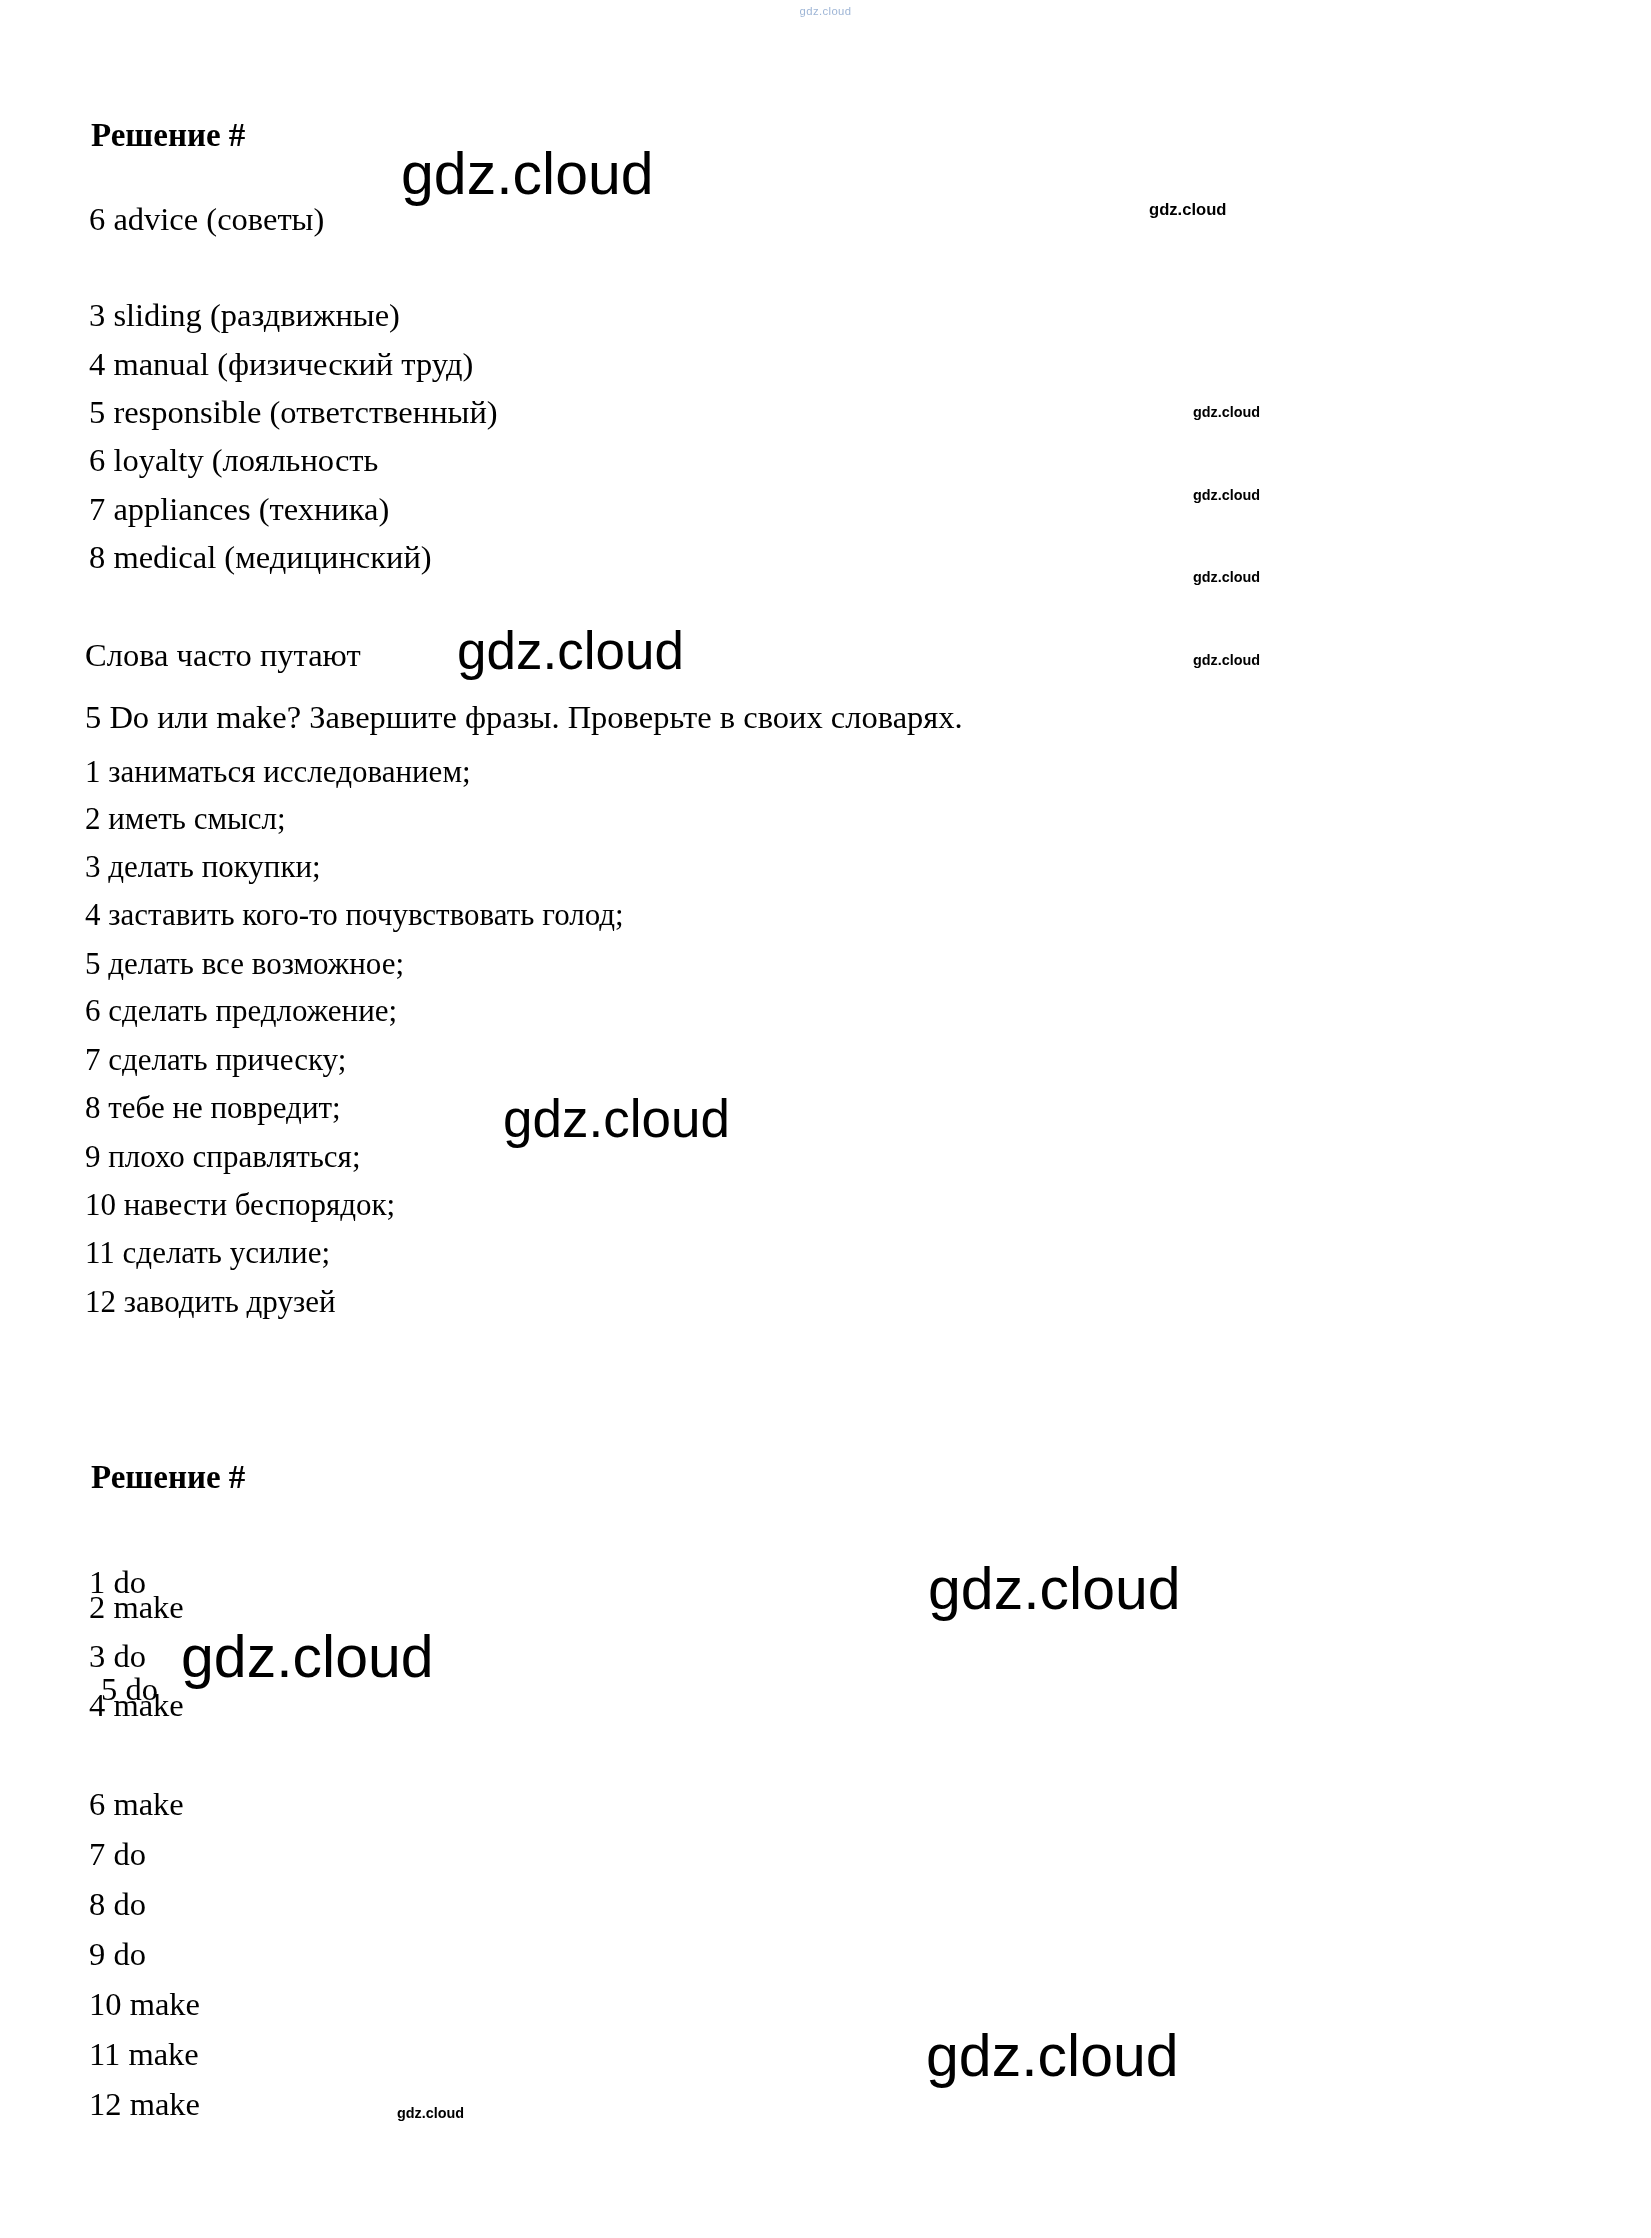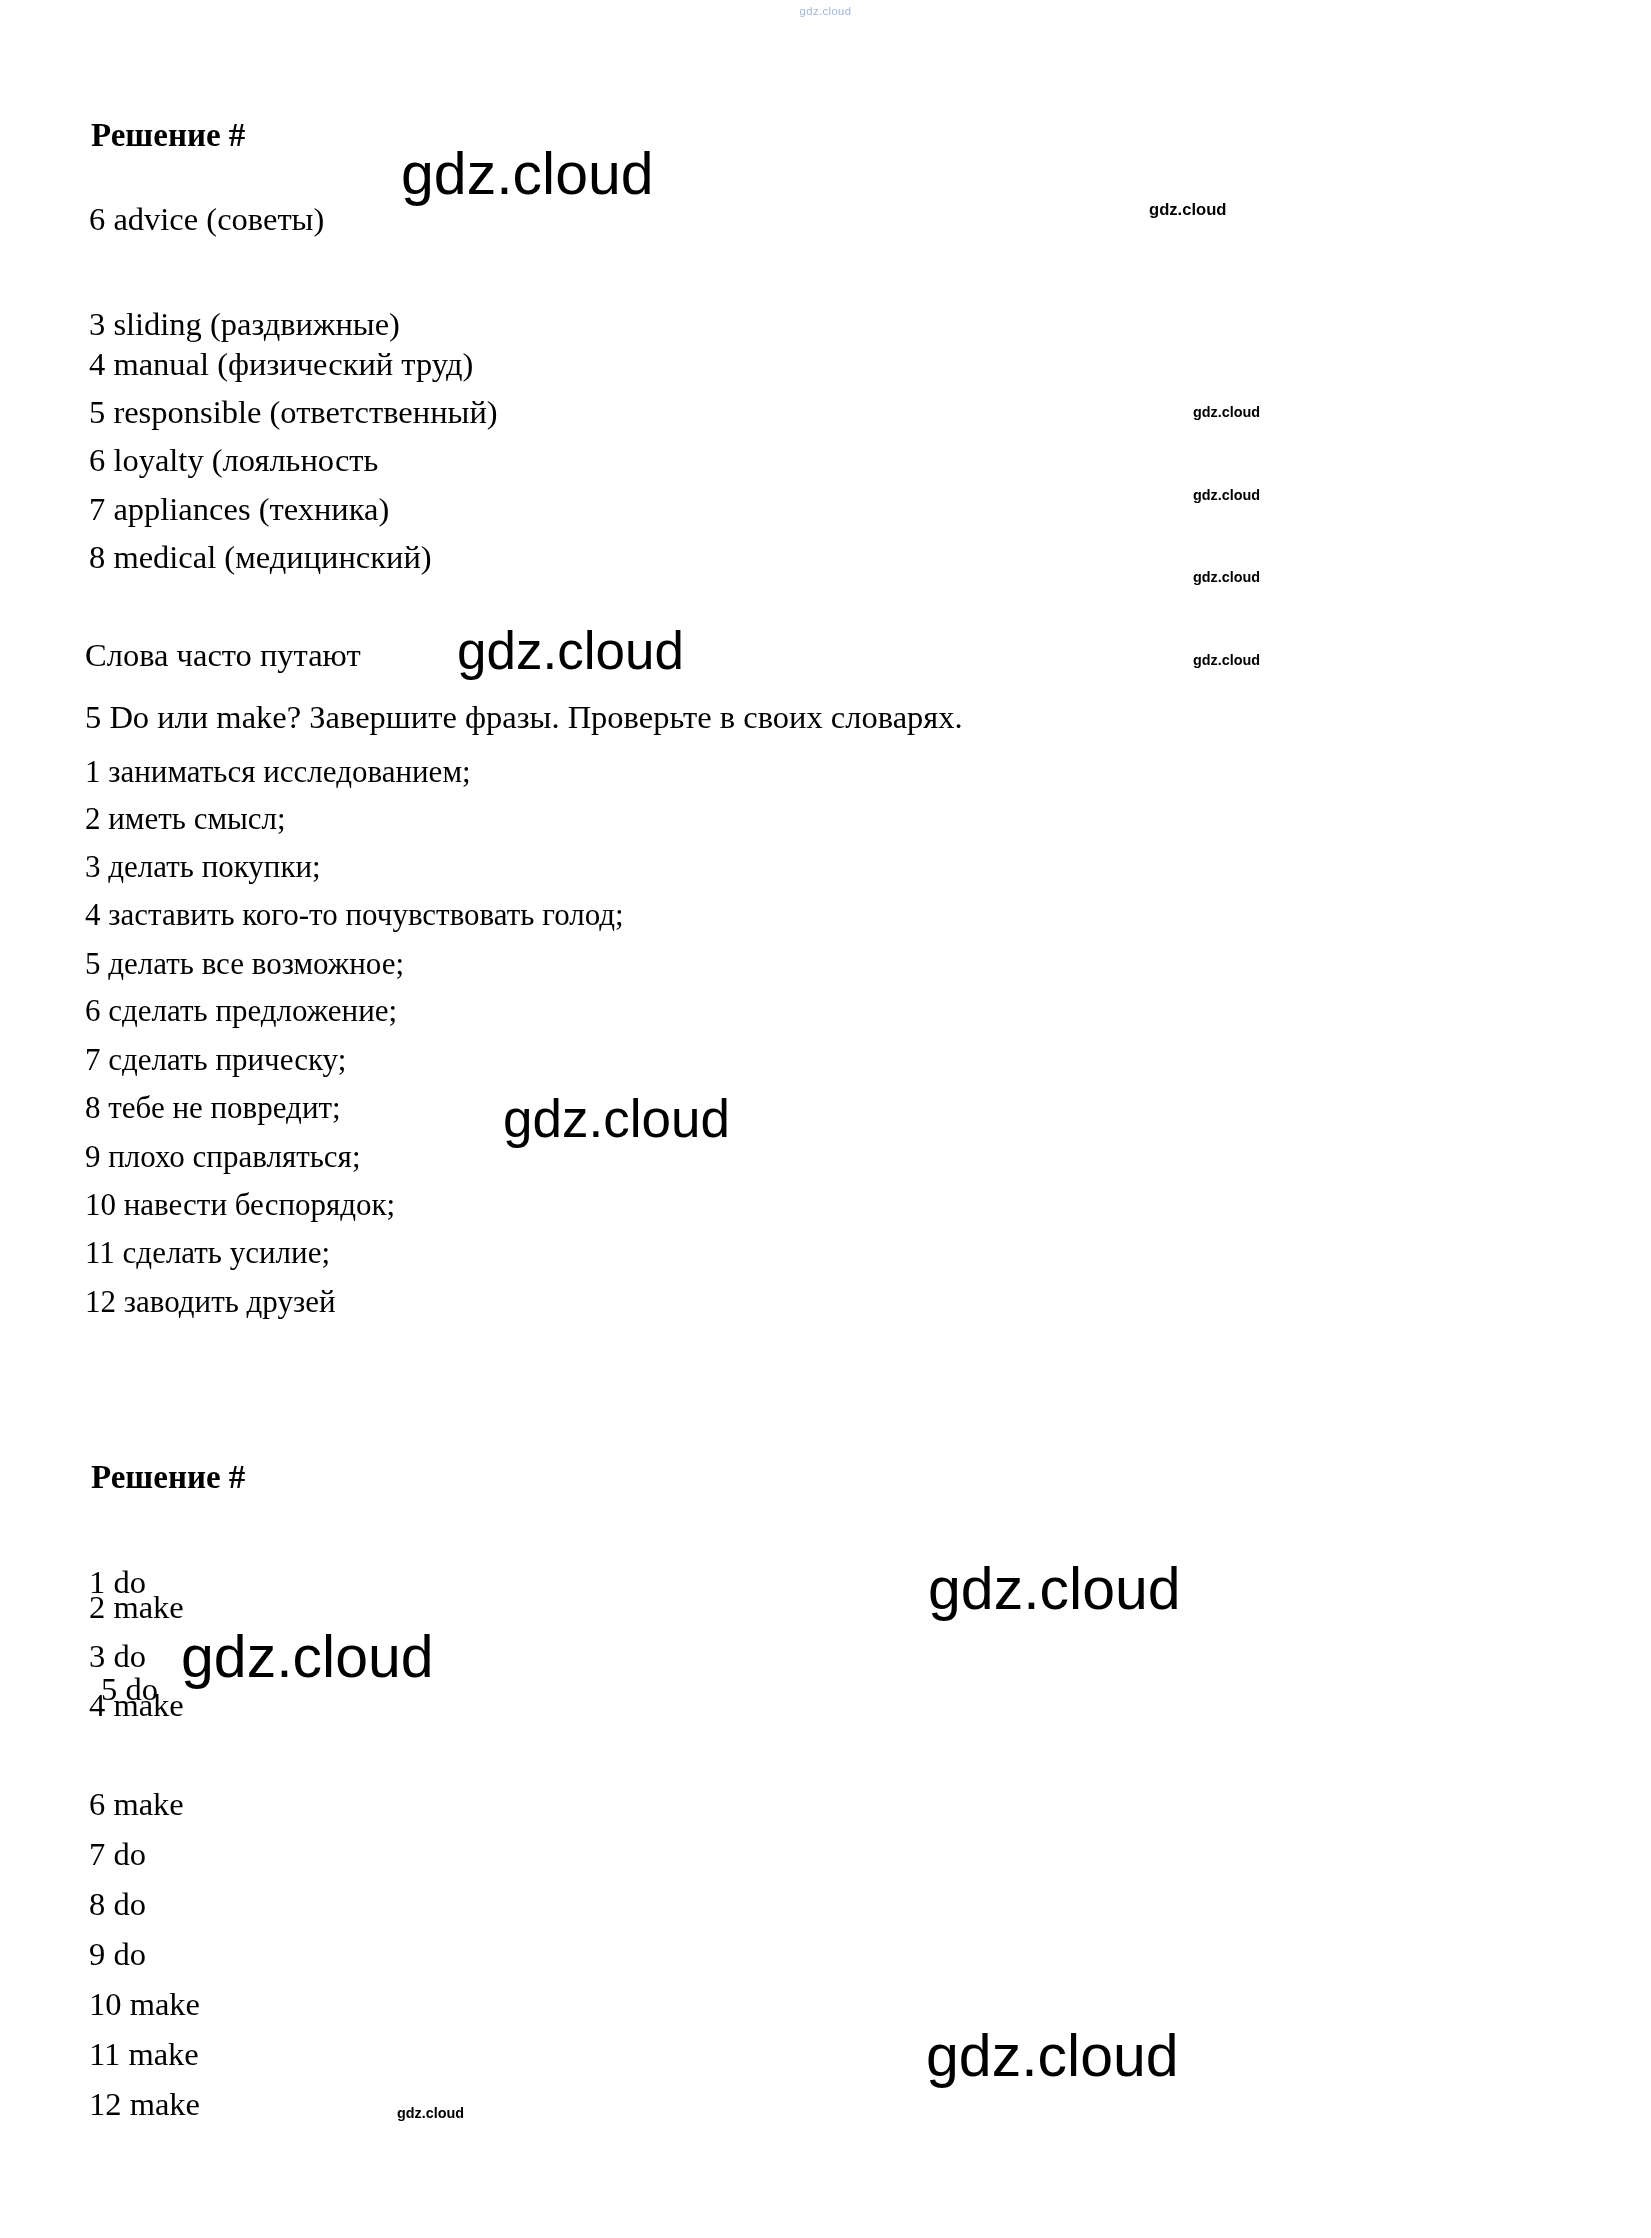--- a/index.html
+++ b/index.html
@@ -81,21 +81,21 @@
 </head>
 <body>
 
 <div class="top-wm">gdz.cloud</div>
 
 <div class="page">
 
   <div class="heading" style="left:91px; top:117px;">Решение #</div>
 
   <div class="line" style="left:89px; top:203px;">6 advice (советы)</div>
-  <div class="line" style="left:89px; top:308px;">3 sliding (раздвижные)</div>
+  <div class="line" style="left:89px; top:299px;">3 sliding (раздвижные)</div>
   <div class="line" style="left:89px; top:348px;">4 manual (физический труд)</div>
   <div class="line" style="left:89px; top:396px;">5 responsible (ответственный)</div>
   <div class="line" style="left:89px; top:444px;">6 loyalty (лояльность</div>
   <div class="line" style="left:89px; top:493px;">7 appliances (техника)</div>
   <div class="line" style="left:89px; top:541px;">8 medical (медицинский)</div>
 
   <div class="line" style="left:85px; top:639px;">Слова часто путают</div>
   <div class="line" style="left:85px; top:701px;">5 Do или make? Завершите фразы. Проверьте в своих словарях.</div>
 
   <div class="line-small" style="left:85px; top:756px;">1 заниматься исследованием;</div>

